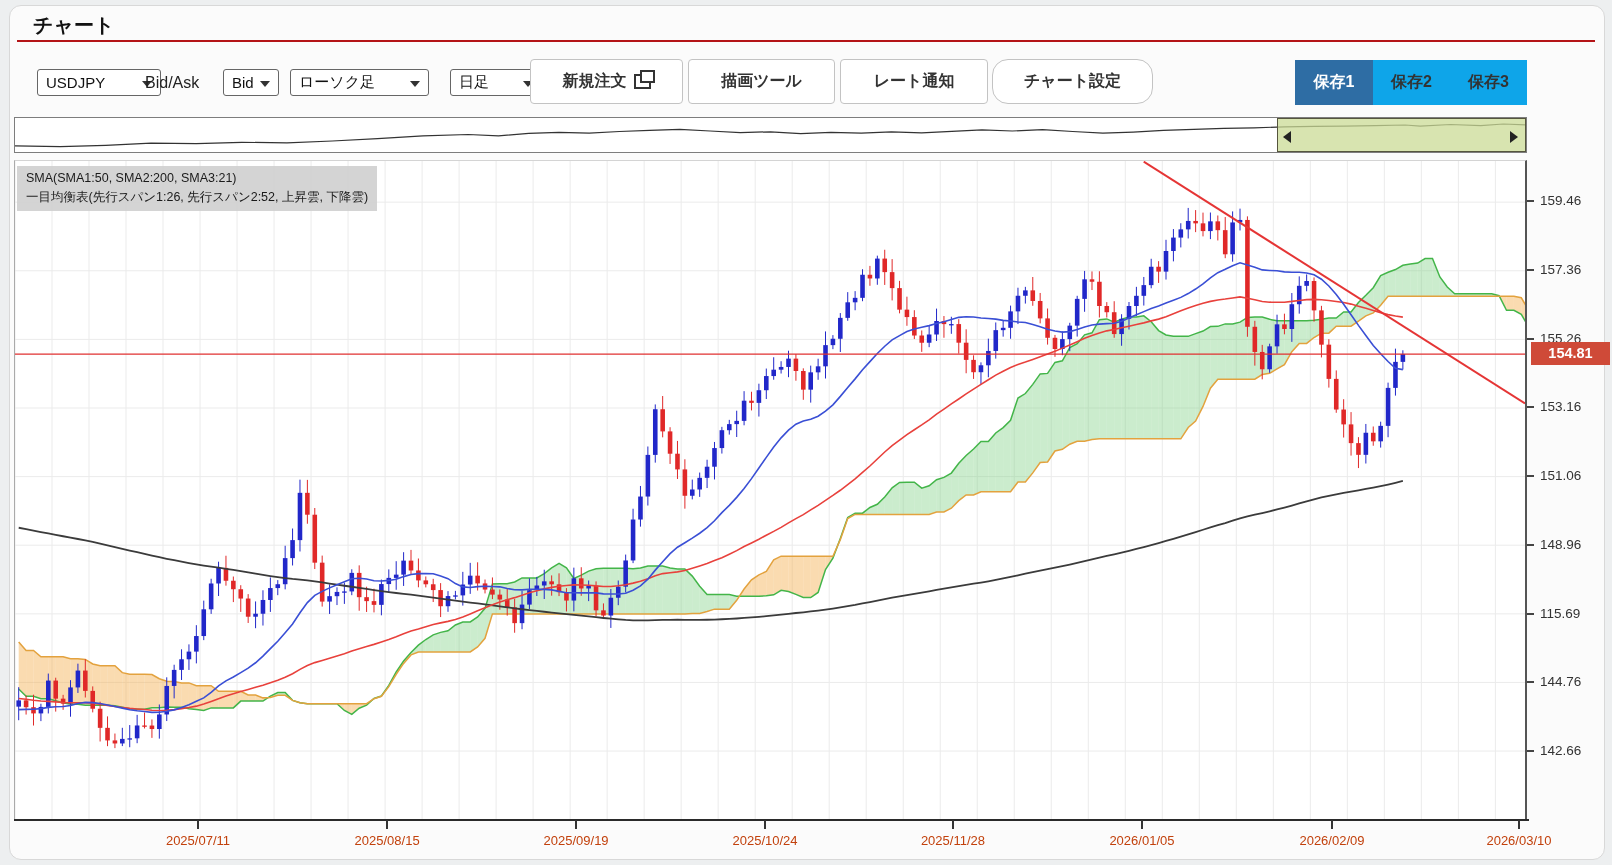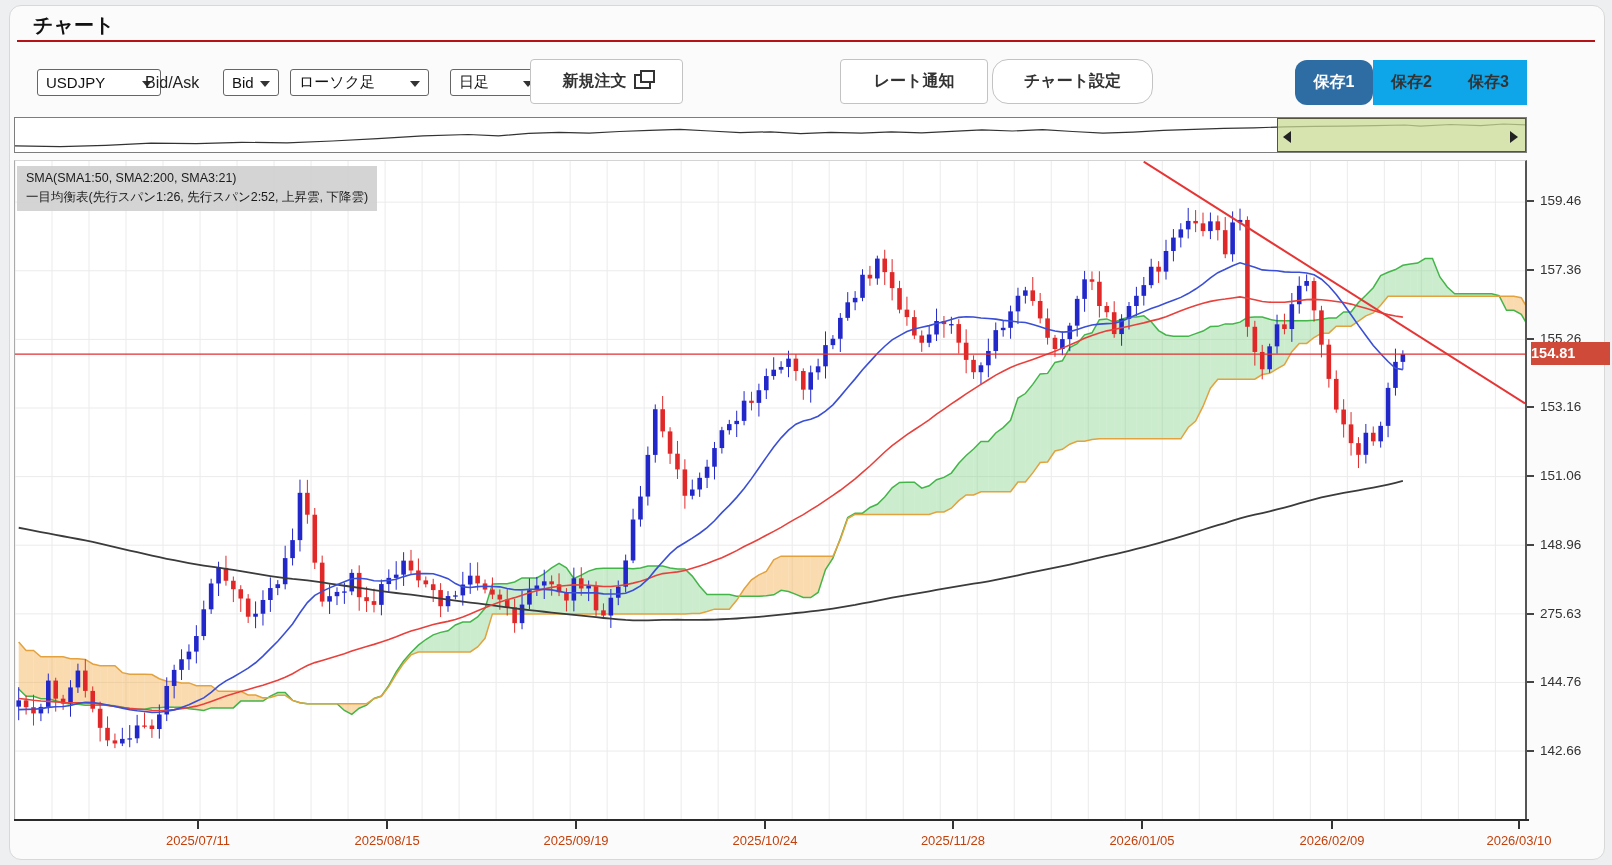--- a/index.html
+++ b/index.html
@@ -16,21 +16,21 @@
   .sel .chev{position:absolute;right:8px;top:11px;width:0;height:0;border-left:5px solid transparent;
        border-right:5px solid transparent;border-top:6px solid #333;}
   .lbl{position:absolute;font-size:16px;color:#222;}
   .tbtn{position:absolute;height:45px;background:#fff;border:1px solid #c3c3c3;border-radius:4px;
         font-size:16px;font-weight:bold;color:#333;display:flex;align-items:center;justify-content:center;
         box-sizing:border-box;cursor:pointer;gap:7px;}
   .win-icon{display:inline-block;width:13px;height:11px;border:2px solid #333;position:relative;}
   .win-icon:before{content:"";position:absolute;left:4px;top:-6px;width:11px;height:9px;border:2px solid #333;background:#fff;}
   .save{position:absolute;height:45px;display:flex;align-items:center;justify-content:center;
         font-size:16px;font-weight:bold;box-sizing:border-box;cursor:pointer;}
-  .save.active{background:#2e6da4;color:#fff;border-radius:12px;}
+  .save.active{background:#2e6da4;color:#fff;}
   .save.idle{background:#0ea5e9;color:#333;}
   .save-strip{position:absolute;left:1373px;top:60px;width:154px;height:45px;background:#c9c9c9;}
 
   
   .nav{position:absolute;left:14px;top:117px;width:1513px;height:36px;background:#fff;
        border:1px solid #7d7d7d;box-sizing:border-box;}
   .nav svg{position:absolute;left:0;top:0;}
   .nav-sel{position:absolute;top:0;height:34px;background:rgba(203,219,150,0.75);
            border:1px solid #55553d;box-sizing:border-box;}
   .nav-handle{position:absolute;top:12px;width:0;height:0;cursor:ew-resize;}
@@ -38,21 +38,21 @@
   .nav-handle.right{border-top:6px solid transparent;border-bottom:6px solid transparent;border-left:8px solid #222;}
 
   
   .plot{position:absolute;left:14px;top:160px;width:1513px;height:660px;background:#fff;
         border-top:1px solid #d4d4d4;border-left:1px solid #aaa;border-right:2px solid #555;box-sizing:border-box;cursor:crosshair;}
   .plot svg{width:100%;height:100%;display:block;}
   .axis-line{position:absolute;left:14px;top:819px;width:1515px;height:2px;background:#2a2a2a;}
   .legend{position:absolute;left:17px;top:166px;background:rgba(206,206,206,0.88);padding:3px 9px 4px 9px;
           font-size:12.5px;line-height:19px;color:#1a1a1a;}
   .badge{position:absolute;left:1531px;width:79px;height:23px;background:#cf4a38;color:#fff;
-         font-size:14.5px;font-weight:bold;text-align:left;line-height:23px;}
+         font-size:14.5px;font-weight:bold;text-align:center;line-height:23px;}
   .ytick{position:absolute;font-size:13.5px;color:#333;width:60px;}
   .ydash{position:absolute;width:7px;height:2px;background:#444;}
   .xtick{position:absolute;font-size:13px;color:#c2410c;width:110px;text-align:center;}
   .xdash{position:absolute;width:2px;height:9px;background:#333;top:820px;}
 </style>
 </head>
 <body>
 
 <div class="stage">
   <div class="card"></div>
@@ -74,20 +74,23 @@
     <span class="chev"></span>
   </div>
   <div class="sel" style="left:450px;top:69px;width:92px;">
     <span>日足</span>
     <span class="chev"></span>
   </div>
 
   <button class="tbtn" style="left:530px;top:59px;width:153px;">
     <span>新規注文</span>
     <span class="win-icon"></span>
+  </button>
+  <button class="tbtn" style="left:688px;top:59px;width:147px;">
+    <span>描画ツール</span>
   </button>
   <button class="tbtn" style="left:840px;top:59px;width:148px;">
     <span>レート通知</span>
   </button>
   <button class="tbtn" style="left:992px;top:59px;width:161px;border-radius:16px;">
     <span>チャート設定</span>
   </button>
 
   <div class="save-strip"></div>
   <div class="save active" style="left:1295px;top:60px;width:78px;">保存1</div>
@@ -759,21 +762,21 @@
       <div class="ytick" style="left: 1540px; top: 261.945px;">157.36</div>
       <div class="ydash" style="left: 1527px; top: 337.661px;"></div>
       <div class="ytick" style="left: 1540px; top: 330.661px;">155.26</div>
       <div class="ydash" style="left: 1527px; top: 406.377px;"></div>
       <div class="ytick" style="left: 1540px; top: 399.377px;">153.16</div>
       <div class="ydash" style="left: 1527px; top: 475.093px;"></div>
       <div class="ytick" style="left: 1540px; top: 468.093px;">151.06</div>
       <div class="ydash" style="left: 1527px; top: 543.809px;"></div>
       <div class="ytick" style="left: 1540px; top: 536.809px;">148.96</div>
       <div class="ydash" style="left: 1527px; top: 612.525px;"></div>
-      <div class="ytick" style="left: 1540px; top: 605.525px;">275.63</div>
+      <div class="ytick" style="left: 1540px; top: 605.525px;">115.69</div>
       <div class="ydash" style="left: 1527px; top: 681.241px;"></div>
       <div class="ytick" style="left: 1540px; top: 674.241px;">144.76</div>
       <div class="ydash" style="left: 1527px; top: 749.957px;"></div>
       <div class="ytick" style="left: 1540px; top: 742.957px;">142.66</div>
     </div>
   <div id="x-axis">
       <div class="xdash" style="left: 196.981px;"></div>
       <div class="xtick" style="left: 142.981px; top: 833px;">2025/07/11</div>
       <div class="xdash" style="left: 386.106px;"></div>
       <div class="xtick" style="left: 332.106px; top: 833px;">2025/08/15</div>

